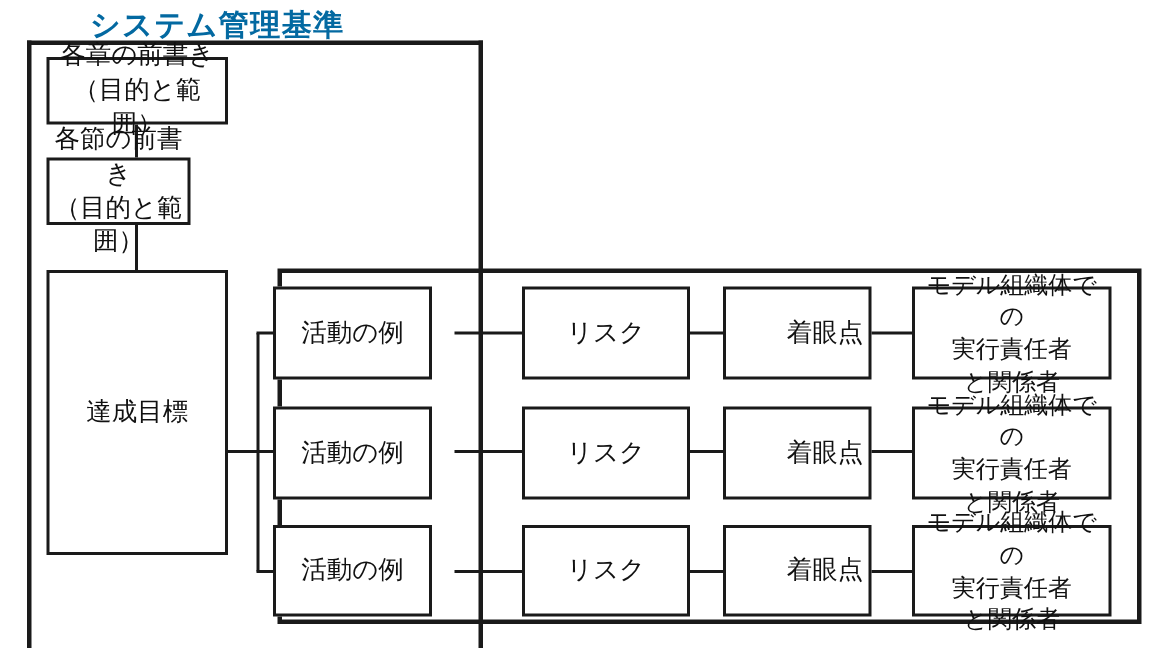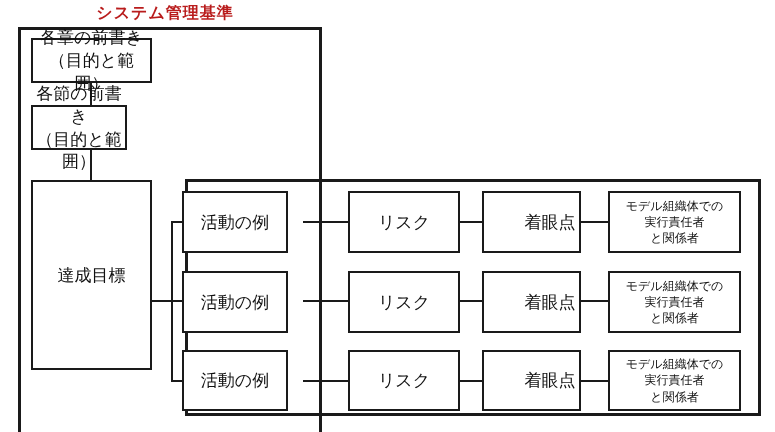--- a/index.html
+++ b/index.html
@@ -14,26 +14,25 @@
   #canvas {
     position: relative;
     width: 775px;
     height: 432px;
     background: #ffffff;
     overflow: hidden;
   }
   
   .title {
     position: absolute;
-    font-size: 16px;
+    font-size: 20px;
     font-weight: 700;
     letter-spacing: 1px;
-    color: #b91c1c;
+    color: #0369a1;
     white-space: nowrap;
-    text-align: center;
   }
   #std-title { left: 60px; top: 3px; width: 210px; }
   #guide-title { left: 370px; top: 150px; width: 405px; }
 
   
   .frame {
     position: absolute;
     border: 3px solid #1a1a1a;
     background: transparent;
     box-sizing: border-box;
@@ -57,21 +56,21 @@
     display: flex;
     align-items: center;
     justify-content: center;
     text-align: center;
     font-size: 17px;
     line-height: 1.35;
     color: #111111;
     z-index: 4;
     white-space: pre-line;
   }
-  .node.small { font-size: 12px; }
+  .node.small { font-size: 16px; }
 
   
   #node-chapter  { left: 31px; top: 38px;  width: 121px; height: 45px; }
   #node-section  { left: 31px; top: 105px; width: 96px; height: 45px; }
   #node-goal     { left: 31px; top: 180px; width: 121px; height: 190px; }
 
   
   .col-activity { left: 182px; width: 106px; }
   .col-risk     { left: 348px; width: 112px; }
   .col-focus    { left: 482px; width: 99px; padding-left: 37px;  }

